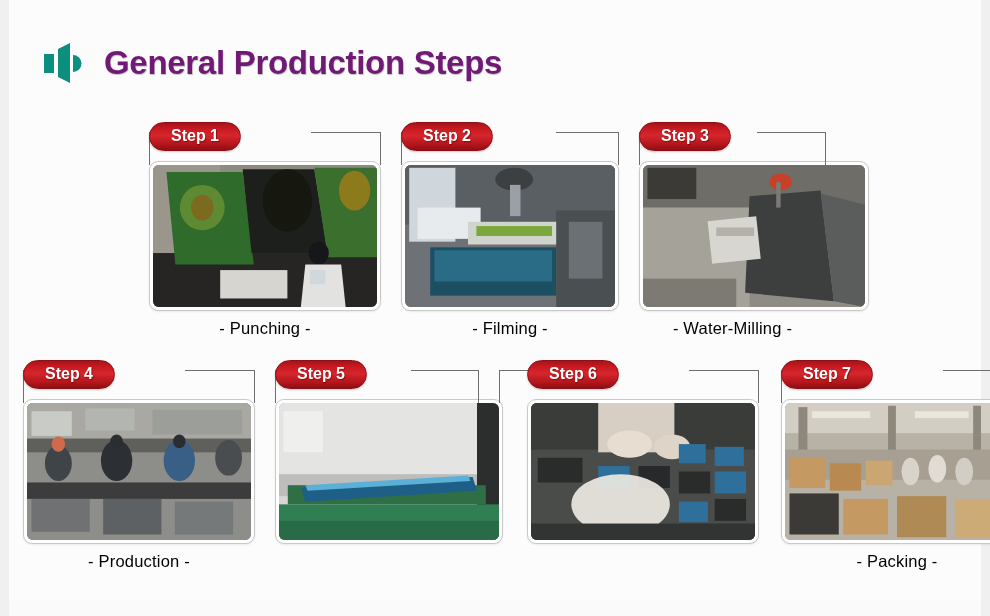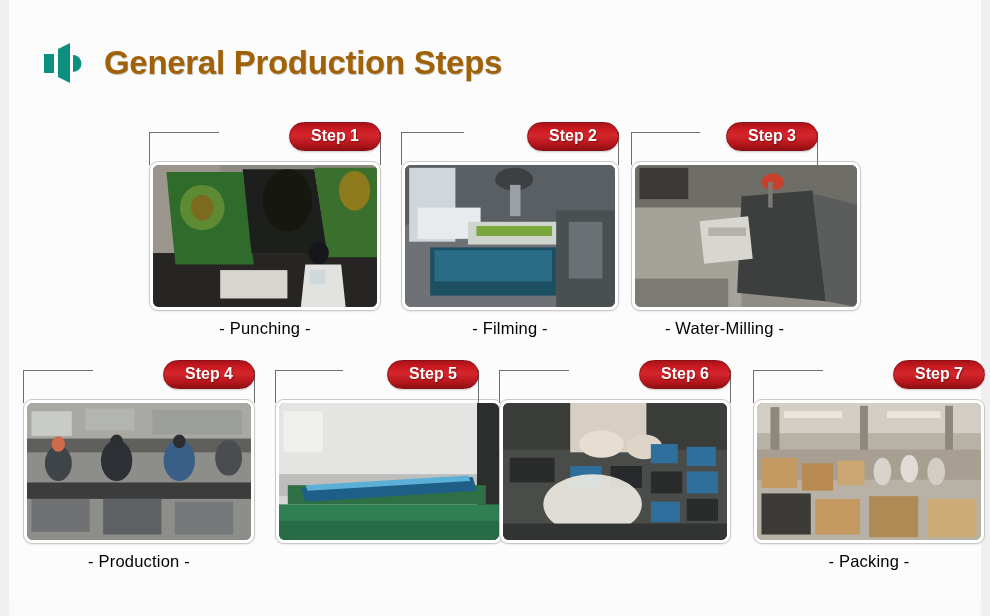--- a/index.html
+++ b/index.html
@@ -50,21 +50,21 @@
     gap: 17px;
   }
   .speaker-icon {
     width: 44px;
     height: 42px;
     display: block;
   }
   .page-title {
     font-size: 33px;
     font-weight: bold;
-    color: #a16207;
+    color: #701a75;
     letter-spacing: -0.3px;
     white-space: nowrap;
     text-shadow: 0.6px 0.6px 0.8px rgba(120,120,120,0.45);
   }
 
   
   .row {
     position: absolute;
     display: flex;
   }
@@ -99,21 +99,21 @@
     height: 33px;
     background: #6e6e6e;
   }
   .drop.l { left: 0; }
   .drop.r { right: 0; }
 
   .badge-wrap {
     position: relative;
     height: 30px;
     display: flex;
-    justify-content: flex-end;
+    justify-content: flex-start;
     align-items: flex-start;
     z-index: 3;
   }
   .badge {
     position: relative;
     display: inline-block;
     padding: 3px 21px 4px;
     border-radius: 15px;
     background: linear-gradient(180deg, #a8131a 0%, #c81a20 22%, #d4262c 46%, #b5161c 78%, #8e0f14 100%);
     border: 1px solid #8d1016;
@@ -209,21 +209,21 @@
         <ellipse cx="208.8" cy="27" rx="16.240000000000002" ry="21.000000000000004" fill="#8d7a1c"></ellipse>
         <rect x="69.6" y="111" width="69.6" height="30" fill="#d7d5cf"></rect>
         <ellipse cx="171.68" cy="93" rx="10.44" ry="12" fill="#15171a"></ellipse>
         <path d="M157.76000000000002 105 L194.88 105 L199.52 150 L153.12 150 Z" fill="#e2e2e0"></path>
         <rect x="162.39999999999998" y="111" width="16.240000000000002" height="15" fill="#cfd8dd"></rect>
       </svg>
             </div>
           </div>
           <div class="caption">- Punching -</div>
         </div>
-        <div class="step" style="width: 218px; margin-right: 12px;">
+        <div class="step" style="width: 218px; margin-right: 20px;">
           <div class="bracket">
             <div class="rail l" style="width:63px"></div>
             <div class="rail r" style="width:63px"></div>
             <div class="drop l"></div>
             <div class="drop r"></div>
           </div>
           <div class="badge-wrap">
             <span class="badge">Step 2</span>
           </div>
           <div class="frame" style="width:218px;height:150px">
@@ -356,21 +356,21 @@
         <rect x="9.120000000000001" y="87" width="205.20000000000002" height="20.3" fill="#2f6f45"></rect>
         <path d="M22.8 89.9 L200.64000000000001 78.30000000000001 L205.20000000000002 92.8 L27.36 104.39999999999999 Z" fill="#1e5f88"></path>
         <path d="M27.36 87 L196.07999999999998 76.85000000000001 L198.35999999999999 82.64999999999999 L29.64 92.8 Z" fill="#5bb0d8"></path>
         <rect x="0" y="107.3" width="228" height="37.7" fill="#2f7f52"></rect>
         <rect x="0" y="124.7" width="228" height="20.3" fill="#276c46"></rect>
         <rect x="4.5600000000000005" y="8.7" width="41.04" height="43.5" fill="#efefed"></rect>
       </svg>
             </div>
           </div>
         </div>
-        <div class="step" style="width: 232px; margin-right: 22px;">
+        <div class="step" style="width: 232px; margin-right: 22px; padding-left: 28px;">
           <div class="bracket">
             <div class="rail l" style="width:70px"></div>
             <div class="rail r" style="width:70px"></div>
             <div class="drop l"></div>
             <div class="drop r"></div>
           </div>
           <div class="badge-wrap">
             <span class="badge">Step 6</span>
           </div>
           <div class="frame" style="width:232px;height:145px">

